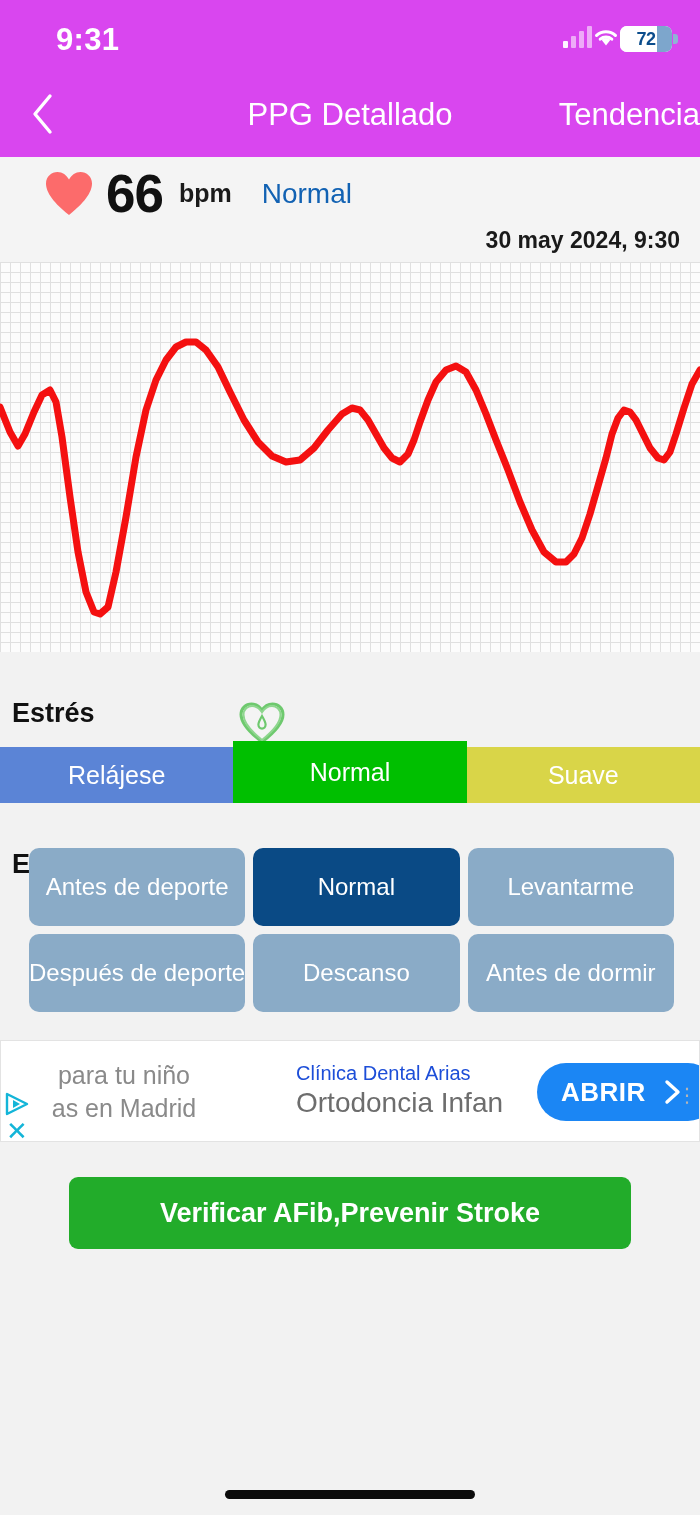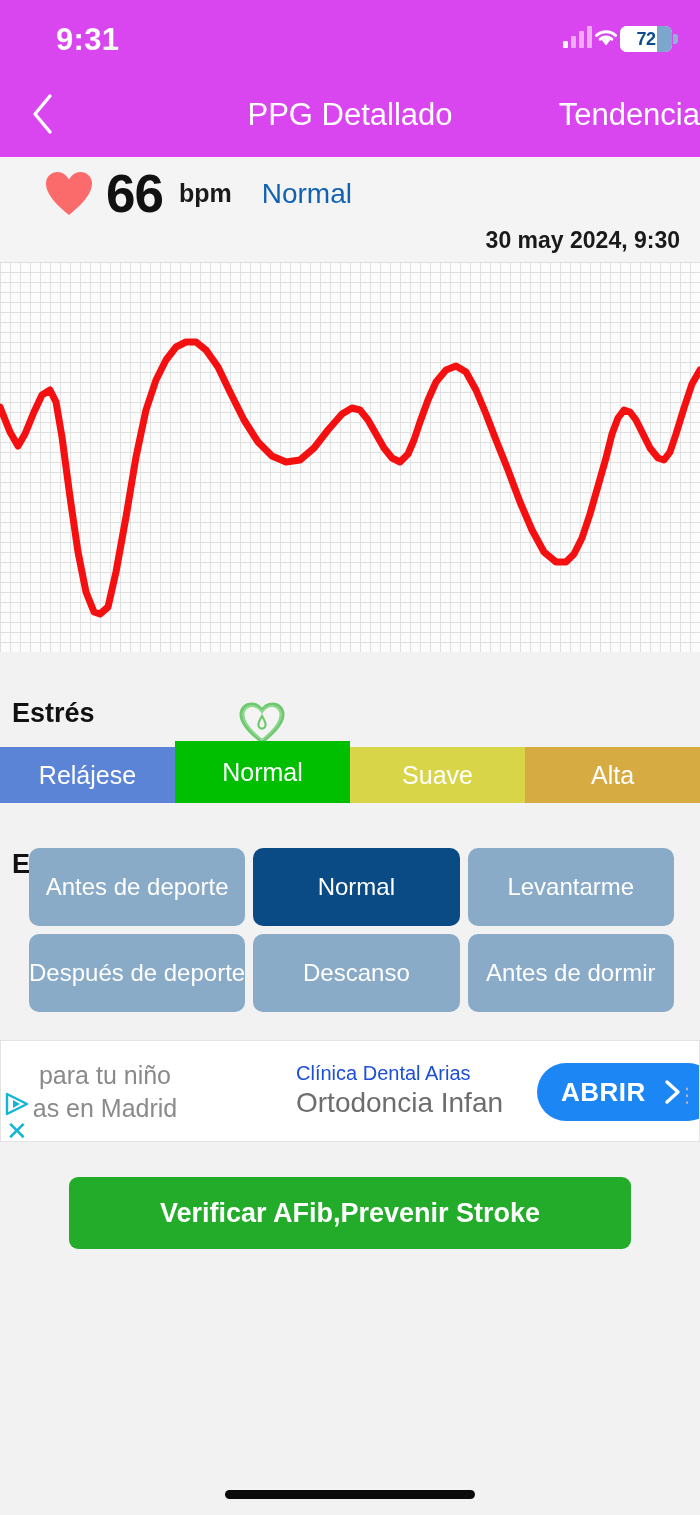--- a/index.html
+++ b/index.html
@@ -149,21 +149,21 @@
     position:absolute; left:0; top:1040px; width:700px; height:102px;
     background:#ffffff; border:1px solid #e3e3e3; overflow:hidden;
   }
   .ad-adchoices { position:absolute; left:3px; top:50px; width:26px; height:26px; cursor:pointer; }
   .ad-close {
     position:absolute; left:4px; top:78px; width:24px; height:24px;
     display:flex; align-items:center; justify-content:center;
     font-size:26px; color:#13b5d8; cursor:pointer; line-height:1;
   }
   .ad-left {
-    position:absolute; left:19px; top:18px; width:170px;
+    position:absolute; left:38px; top:18px; width:170px;
     font-size:25px; color:#8a8a8a; line-height:1.32;
     text-align:center;
   }
   .ad-mid { position:absolute; left:295px; top:20px; }
   .ad-brand { font-size:20px; color:#1d4ed8; line-height:1.2; }
   .ad-head { font-size:28px; color:#6d6d6d; line-height:1.25; white-space:nowrap; }
   .ad-cta {
     position:absolute; right:-18px; top:22px; width:180px; height:58px;
     background:#1b86f4; border-radius:29px;
     display:flex; align-items:center; justify-content:flex-start;
@@ -267,23 +267,20 @@
 <div class="stress-bar">
   <div class="seg" style="background: rgb(91, 132, 214);">
     <span>Relájese</span>
   </div>
   <div class="seg active" style="background: rgb(0, 191, 0);">
     <span>Normal</span>
   </div>
   <div class="seg" style="background: rgb(217, 213, 72);">
     <span>Suave</span>
   </div>
-  <div class="seg" style="background: rgb(214, 171, 66);">
-    <span>Alta</span>
-  </div>
 </div>
 
 <div class="tag-title">Etiqueta</div>
 <div class="tag-grid">
   <div class="tag">Antes de deporte</div>
   <div class="tag selected">Normal</div>
   <div class="tag">Levantarme</div>
   <div class="tag">Después de deporte</div>
   <div class="tag">Descanso</div>
   <div class="tag">Antes de dormir</div>

